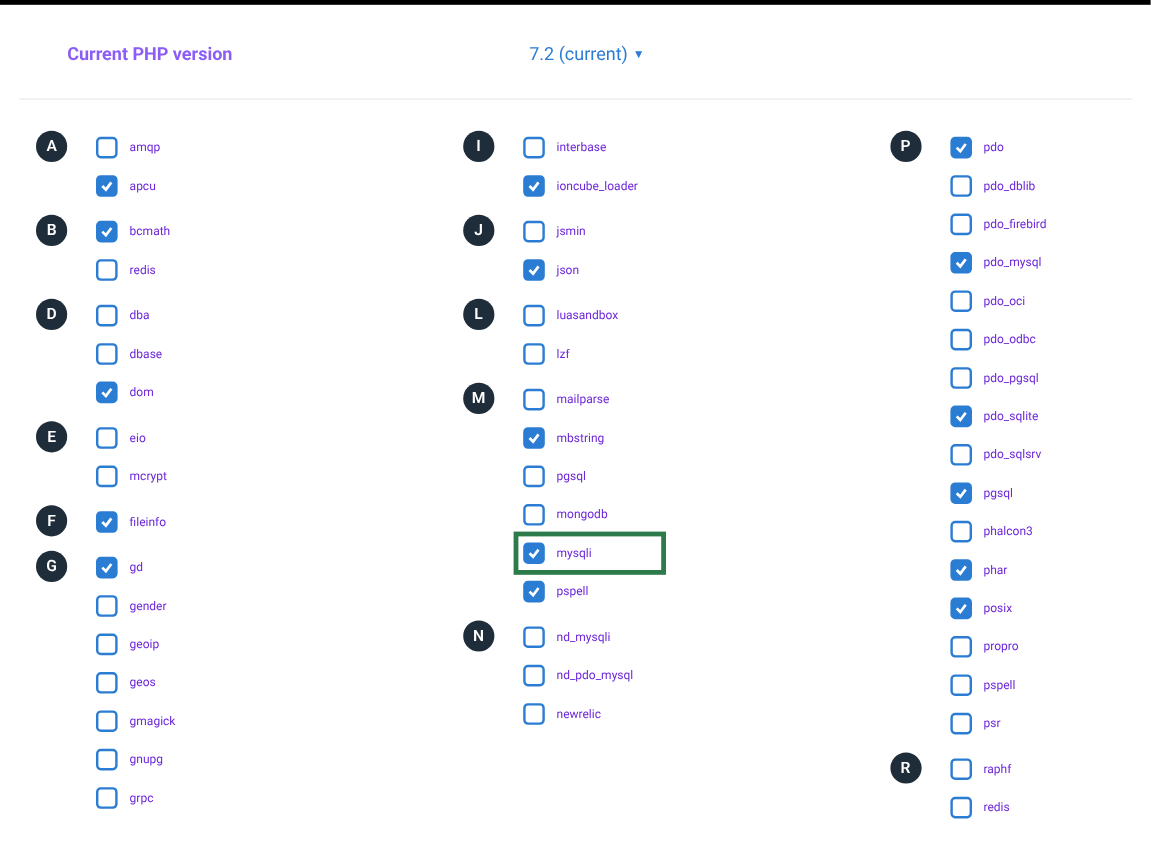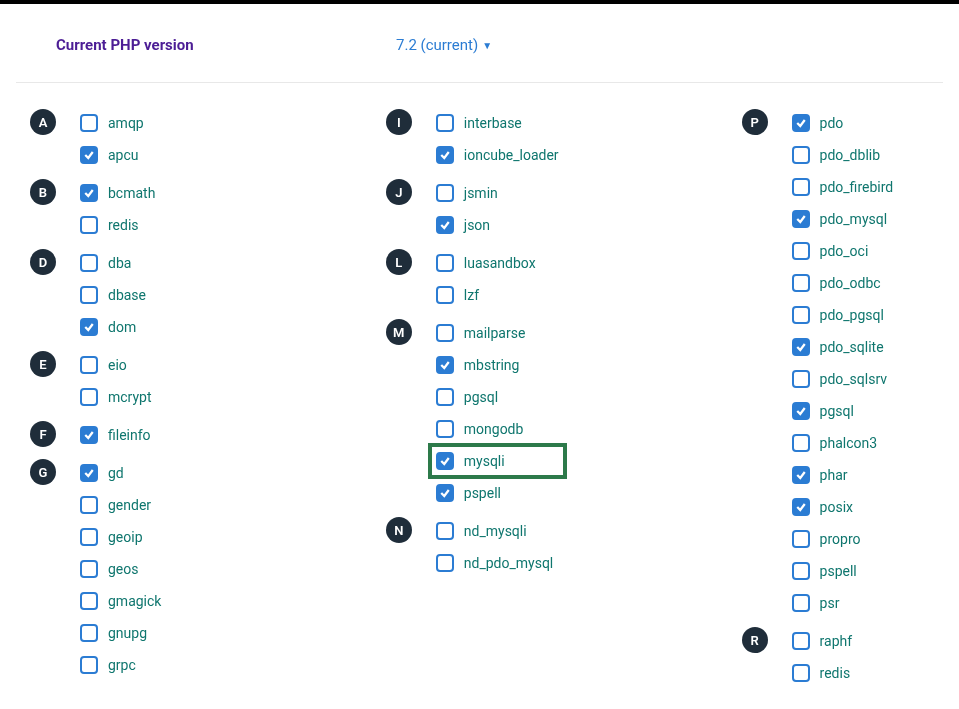--- a/index.html
+++ b/index.html
@@ -15,31 +15,32 @@
     height: 4px;
     background: #000;
   }
   .header {
     display: flex;
     align-items: center;
     padding: 32px 0 28px 56px;
   }
   .header-label {
     font-weight: 700;
-    color: #4c1d95;
+    color: #8b5cf6;
     font-size: 15px;
     width: 340px;
   }
   .version-dropdown {
     color: #2b7cd3;
     font-size: 15px;
     cursor: pointer;
     display: inline-flex;
     align-items: center;
     gap: 4px;
+    margin-left: 45px;
   }
   .version-dropdown .caret {
     font-size: 10px;
     color: #2b7cd3;
   }
   .divider {
     height: 1px;
     background: #e8e8e8;
     margin: 0 16px 24px 16px;
   }
@@ -102,22 +103,22 @@
   }
   .checkbox svg {
     display: none;
     width: 12px;
     height: 12px;
     stroke: #fff;
     stroke-width: 3;
     fill: none;
   }
   .item-label {
-    color: #0f766e;
-    font-size: 14px;
+    color: #6d28d9;
+    font-size: 10px;
   }
   .highlighted {
     outline: 4px solid #2d7a4a;
     outline-offset: -2px;
     padding: 2px 60px 2px 4px;
     margin-left: -6px;
   }
   .highlighted .checkbox { margin-left: 2px; }
 </style>
 </head>
@@ -349,20 +350,24 @@
         <div class="letter">N</div>
         <div class="items">
           <div class="item">
             <span class="checkbox"></span>
             <span class="item-label">nd_mysqli</span>
           </div>
           <div class="item">
             <span class="checkbox"></span>
             <span class="item-label">nd_pdo_mysql</span>
           </div>
+          <div class="item">
+            <span class="checkbox"></span>
+            <span class="item-label">newrelic</span>
+          </div>
         </div>
       </div>
     </div>
   <div class="col col3" id="col-2">
       <div class="group">
         <div class="letter">P</div>
         <div class="items">
           <div class="item">
             <span class="checkbox checked">
               <svg viewBox="0 0 16 16">

